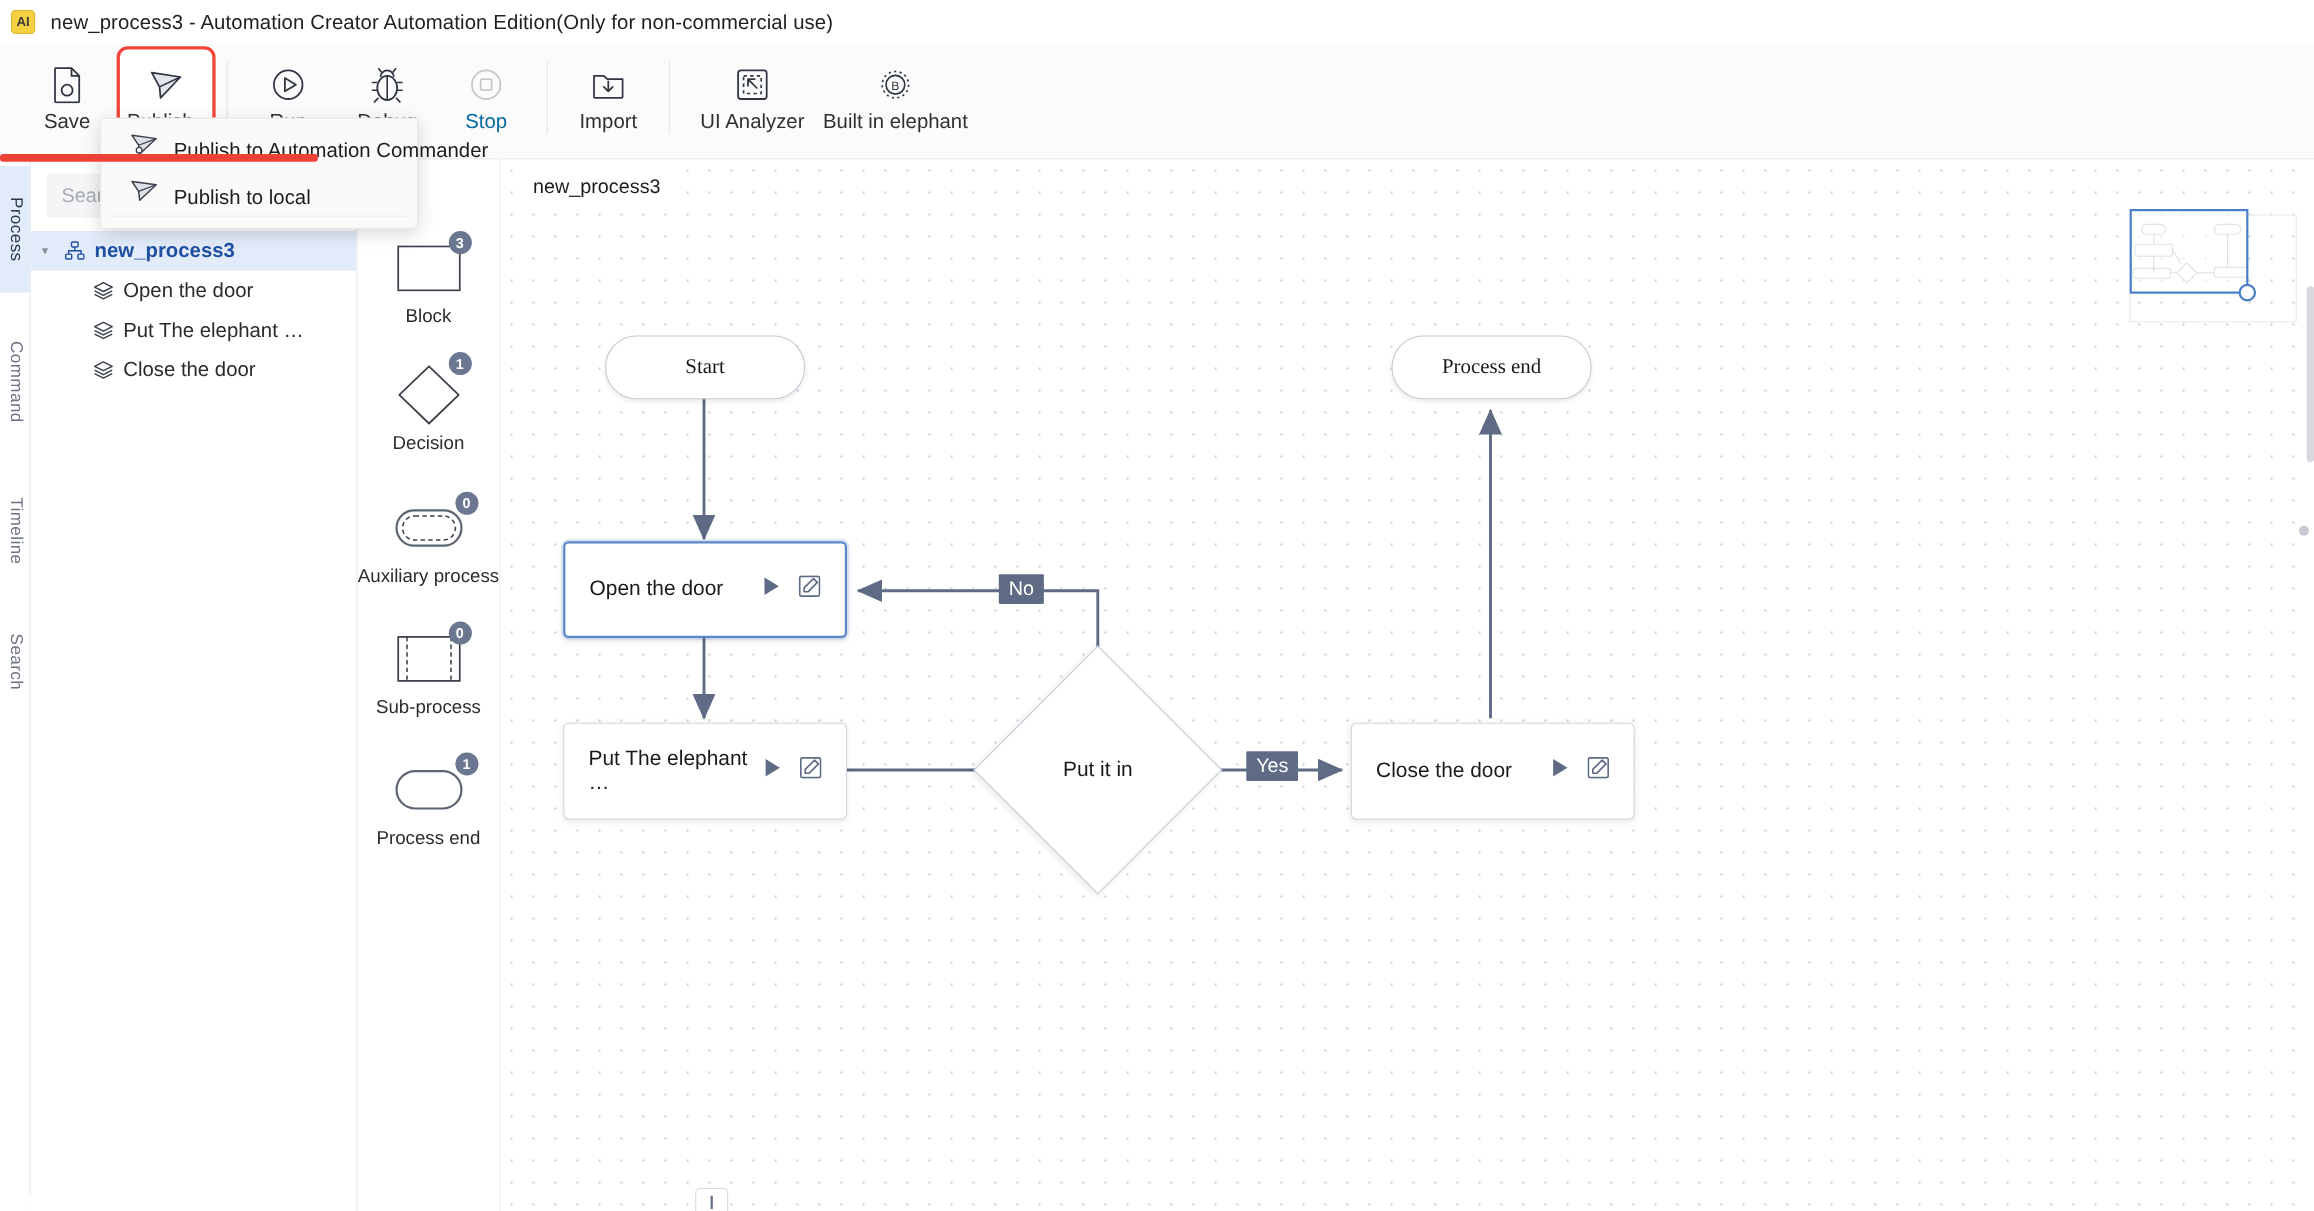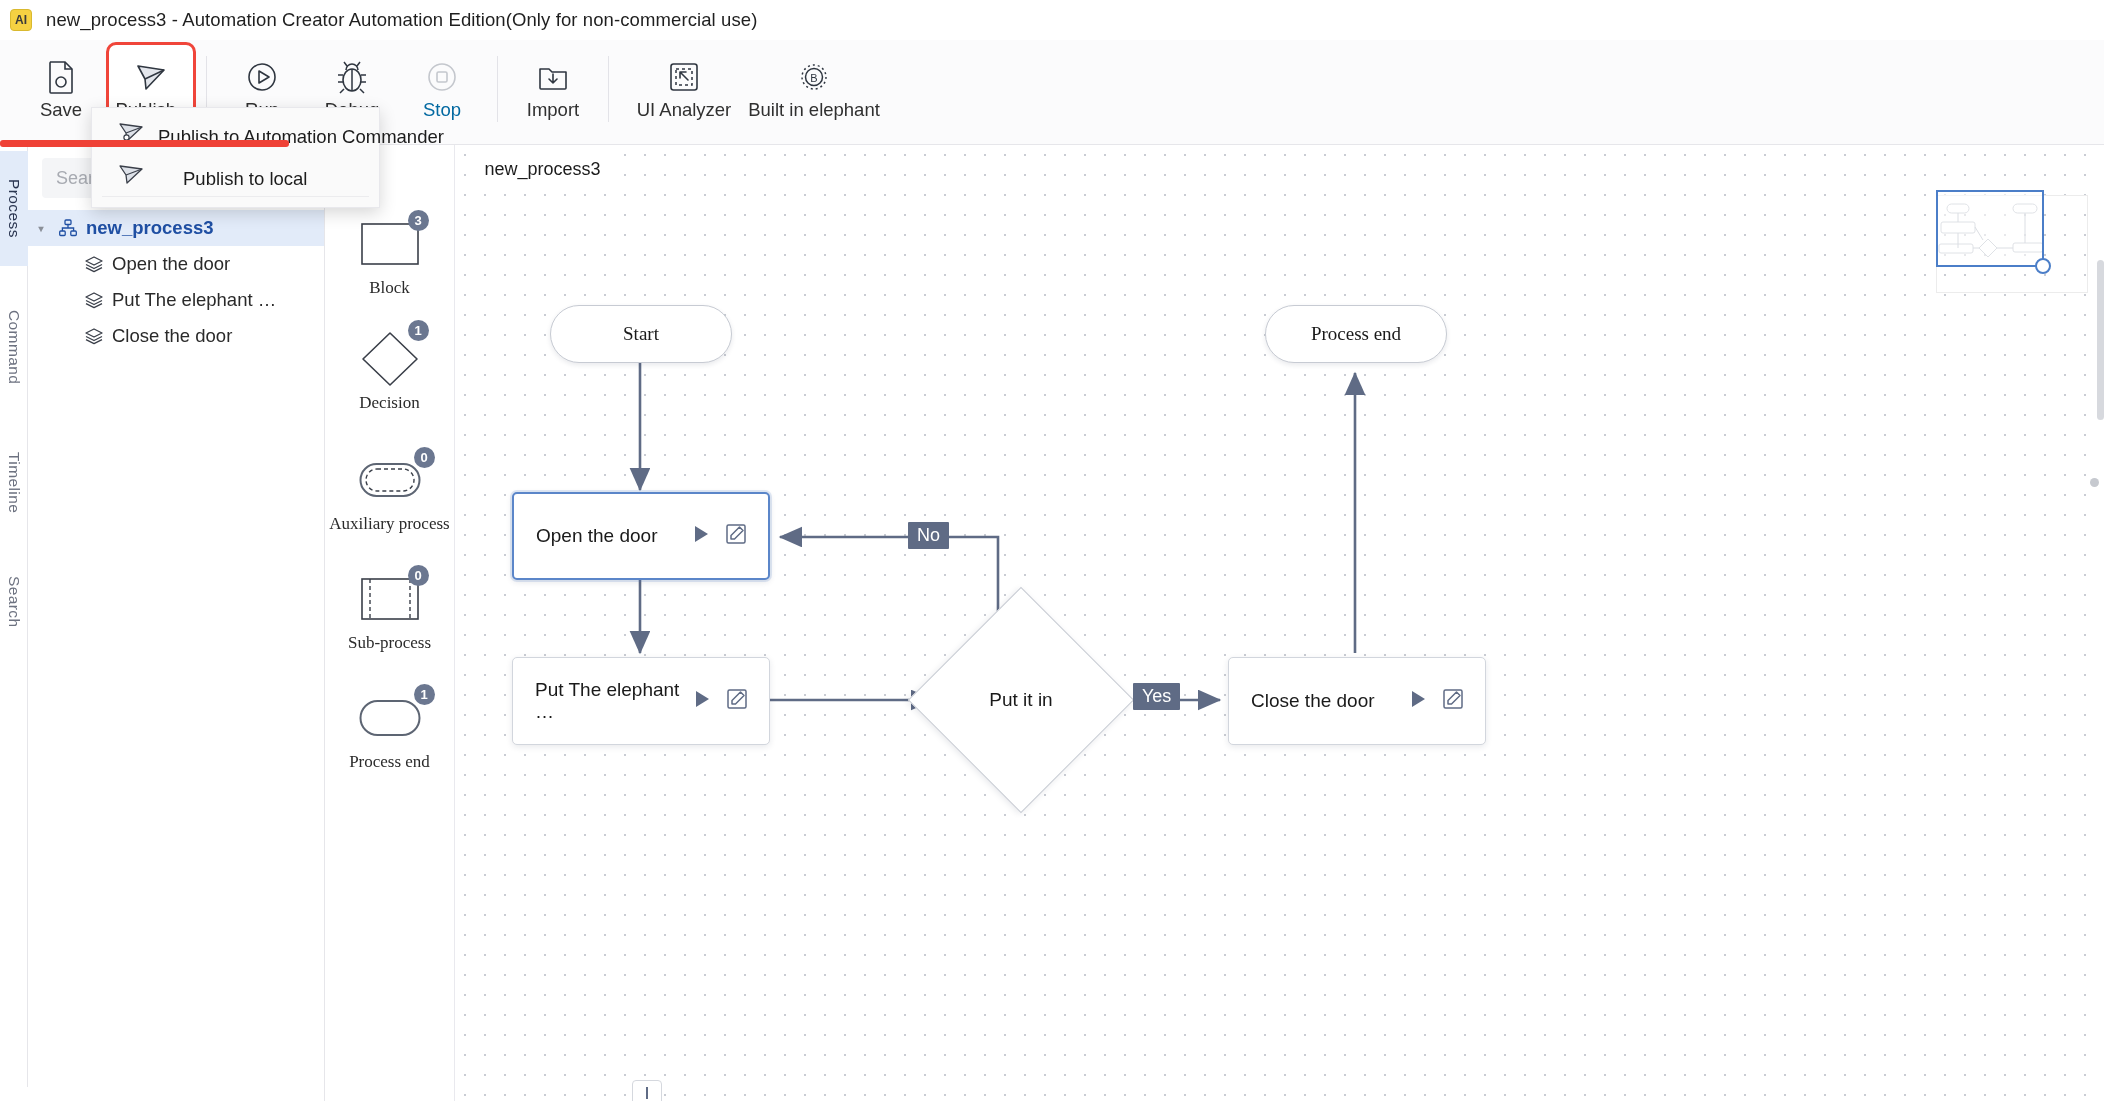--- a/index.html
+++ b/index.html
@@ -111,21 +111,21 @@
     width: 130px; margin-bottom: 14px; display: flex; flex-direction: column;
     align-items: center; cursor: pointer; position: relative;
   }
   .pal-shape { position: relative; width: 90px; height: 58px; display:flex; align-items:center; justify-content:center;}
   .pal-badge {
     position: absolute; right: 6px; top: -5px; width: 21px; height: 21px;
     border-radius: 50%; background: #6b7790; color: #fff;
     font-size: 13px; display: flex; align-items: center; justify-content: center;
     font-weight: bold;
   }
-  .pal-label { font-size: 17px; color: #2b2b2b; margin-top: 5px; text-align: left; white-space: nowrap; font-family: Liberation Serif, serif;}
+  .pal-label { font-size: 17px; color: #2b2b2b; margin-top: 5px; text-align: left; white-space: nowrap;}
 
   
   .canvas {
     position: absolute; left: 455px; top: 145px; width: 1649px; height: 956px;
     background-color: #ffffff;
     background-image: radial-gradient(circle, #c9ccd3 1.1px, transparent 1.2px);
     background-size: 20px 20px;
     overflow: hidden;
   }
   .doc-tab {
@@ -488,21 +488,21 @@
         </span>
         <span>
           <svg width="20" height="20" viewBox="0 0 20 20">
               <rect x="1" y="1" width="18" height="18" rx="1.5" fill="none" stroke="#5f6b85" stroke-width="1.5"></rect>
               <path d="M13.5 3 L17 6.5 L8.5 15 H5 V11.5 Z" fill="#fff" stroke="#5f6b85" stroke-width="1.5" stroke-linejoin="round"></path>
             </svg>
         </span>
       </span>
     </div>
 
-    <div class="diamond-wrap" style="left:486px;top:475px;">
+    <div class="diamond-wrap" style="left:463px;top:475px;">
       <div class="node-diamond"></div>
       <div class="diamond-label">Put it in</div>
     </div>
 
     <div class="node node-block" style="left:773px;top:512px;width:258px;height:88px;">
       <span class="nb-label">Close the door</span>
       <span class="node-actions">
         <span>
           <svg width="16" height="18" viewBox="0 0 16 18">
               <path d="M2 1 L15 9 L2 17 Z" fill="#5f6b85"></path>
@@ -559,21 +559,21 @@
     <div class="dd-item">
       <span>
         <svg width="26" height="24" viewBox="0 0 26 24">
             <path d="M2 4 L24 7 L9 21 L8 13 Z" fill="#dde1e8" stroke="#3a3f49" stroke-width="1.3" stroke-linejoin="round"></path>
             <path d="M8 13 L24 7" stroke="#3a3f49" stroke-width="1.1" fill="none"></path>
             <circle cx="8.5" cy="17.5" r="2.6" fill="#fff" stroke="#3a3f49" stroke-width="1.2"></circle>
           </svg>
       </span>
       <span class="dd-label">Publish to Automation Commander</span>
     </div>
-    <div class="dd-item" style="margin-top:6px;gap:25px;">
+    <div class="dd-item" style="margin-top:6px;">
       <span>
         <svg width="26" height="24" viewBox="0 0 26 24">
             <path d="M2 4 L24 7 L9 21 L8 13 Z" fill="#dde1e8" stroke="#3a3f49" stroke-width="1.3" stroke-linejoin="round"></path>
             <path d="M8 13 L24 7" stroke="#3a3f49" stroke-width="1.1" fill="none"></path>
           </svg>
       </span>
       <span class="dd-label">Publish to local</span>
     </div>
     <div class="dd-divider"></div>
   </div>

